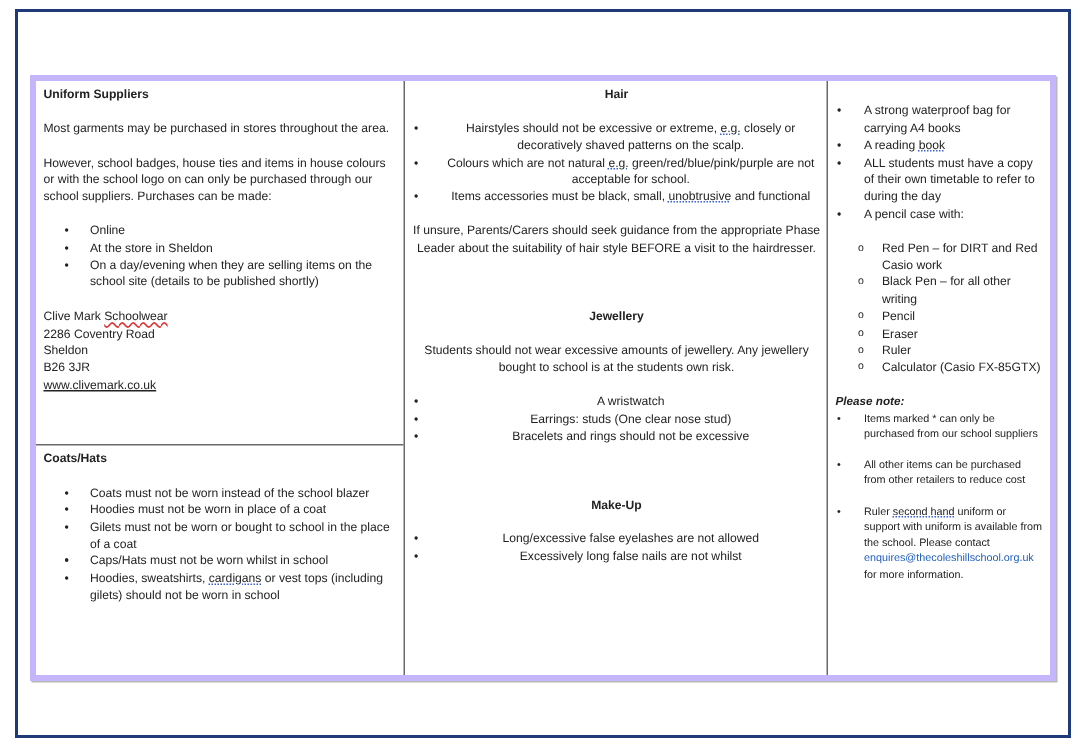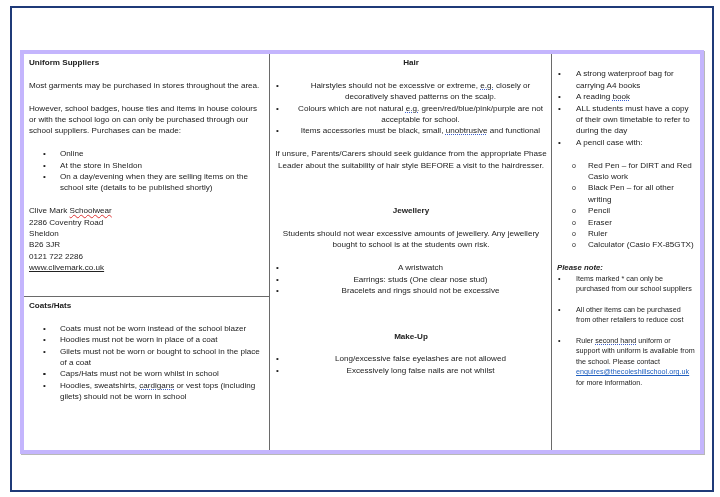--- a/index.html
+++ b/index.html
@@ -27,21 +27,21 @@
   li .b { position:absolute; left:0; }
   .ind1 li { padding-left:31px; }
   .ind1 li .b { left:14px; }
   .ind0 li { padding-left:19px; }
   .ind0 li .b { left:1px; }
   .sub li { padding-left:31px; }
   .sub li .b { left:15px; font-size:7px; }
   .small { font-size:7.2px; line-height:10.4px; }
   .small li { padding-left:19px; }
   .small li .b { left:1px; }
-  .link { color:#1f5fbf; text-decoration:underline; }
+  .link { color:#1f5fbf; }
   .under { text-decoration:underline; }
   .spell { text-decoration:underline wavy #d33; text-decoration-thickness:1px; }
   .gram { text-decoration:underline dotted #3a5fcf; }
   .note { font-style:italic; font-weight:bold; font-size:7.8px; }
 </style>
 </head>
 <body>
 
 <div class="frame"></div>
 
@@ -59,21 +59,20 @@
         <li><span class="b">•</span><span>Online</span></li>
         <li><span class="b">•</span><span>At the store in Sheldon</span></li>
         <li><span class="b">•</span><span>On a day/evening when they are selling items on the school site (details to be published shortly)</span></li>
       </ul>
       <div class="gap"></div>
       <div>
         <p><span>Clive Mark </span><span class="spell">Schoolwear</span></p>
         <p>2286 Coventry Road</p>
         <p>Sheldon</p>
         <p>B26 3JR</p>
-        <p>0121 722 2286</p>
         <p><span class="under">www.clivemark.co.uk</span></p>
       </div>
     </div>
 
     <div class="cell bot">
       <h4>Coats/Hats</h4>
       <div class="gap"></div>
       <ul class="ind1">
         <li><span class="b">•</span><span>Coats must not be worn instead of the school blazer</span></li>
         <li><span class="b">•</span><span>Hoodies must not be worn in place of a coat</span></li>

